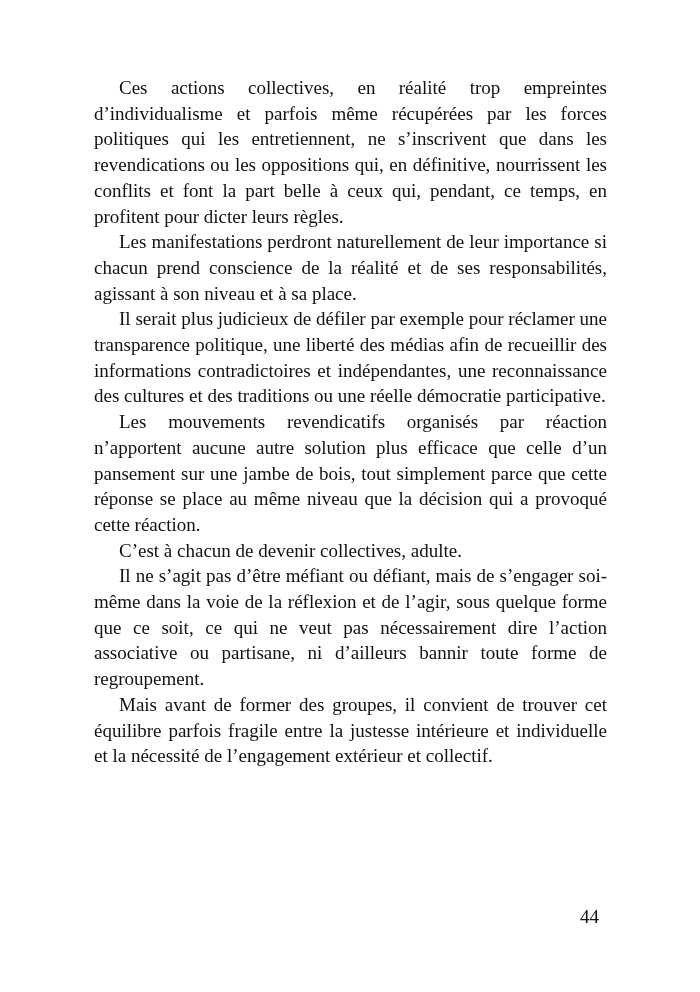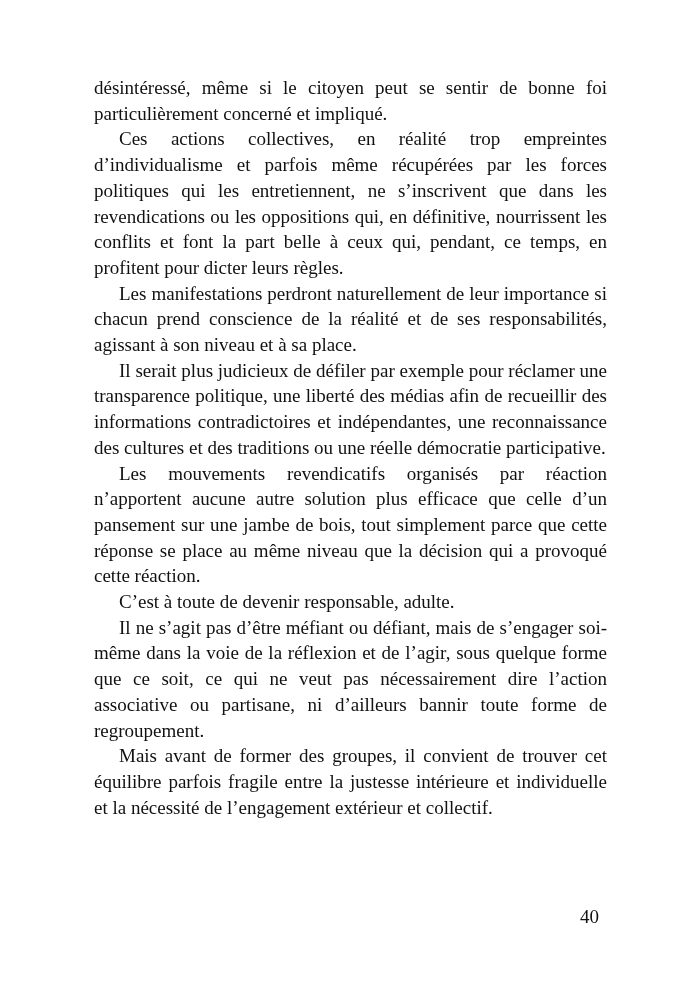--- a/index.html
+++ b/index.html
@@ -37,23 +37,22 @@
       left: 580px;
       top: 905px;
       font-size: 19px;
       line-height: 24px;
     }
   </style>
 </head>
 <body>
 
 <div class="page">
-  <p class="para cont">désintéressé, même si le citoyen peut se sentir de bonne foi particulièrement concerné et impliqué.</p>
   <p class="para">Ces actions collectives, en réalité trop empreintes d’individualisme et parfois même récupérées par les forces politiques qui les entretiennent, ne s’inscrivent que dans les revendications ou les oppositions qui, en définitive, nourrissent les conflits et font la part belle à ceux qui, pendant, ce temps, en profitent pour dicter leurs règles.</p>
   <p class="para">Les manifestations perdront naturellement de leur importance si chacun prend conscience de la réalité et de ses responsabilités, agissant à son niveau et à sa place.</p>
   <p class="para">Il serait plus judicieux de défiler par exemple pour réclamer une transparence politique, une liberté des médias afin de recueillir des informations contradictoires et indépendantes, une reconnaissance des cultures et des traditions ou une réelle démocratie participative.</p>
   <p class="para">Les mouvements revendicatifs organisés par réaction n’apportent aucune autre solution plus efficace que celle d’un pansement sur une jambe de bois, tout simplement parce que cette réponse se place au même niveau que la décision qui a provoqué cette réaction.</p>
-  <p class="para">C’est à toute de devenir responsable, adulte.</p>
+  <p class="para">C’est à chacun de devenir collectives, adulte.</p>
   <p class="para">Il ne s’agit pas d’être méfiant ou défiant, mais de s’engager soi-même dans la voie de la réflexion et de l’agir, sous quelque forme que ce soit, ce qui ne veut pas nécessairement dire l’action associative ou partisane, ni d’ailleurs bannir toute forme de regroupement.</p>
   <p class="para">Mais avant de former des groupes, il convient de trouver cet équilibre parfois fragile entre la justesse intérieure et individuelle et la nécessité de l’engagement extérieur et collectif.</p>
 </div>
 
-<div class="page-number">40</div>
+<div class="page-number">44</div>
 
 </body></html>

